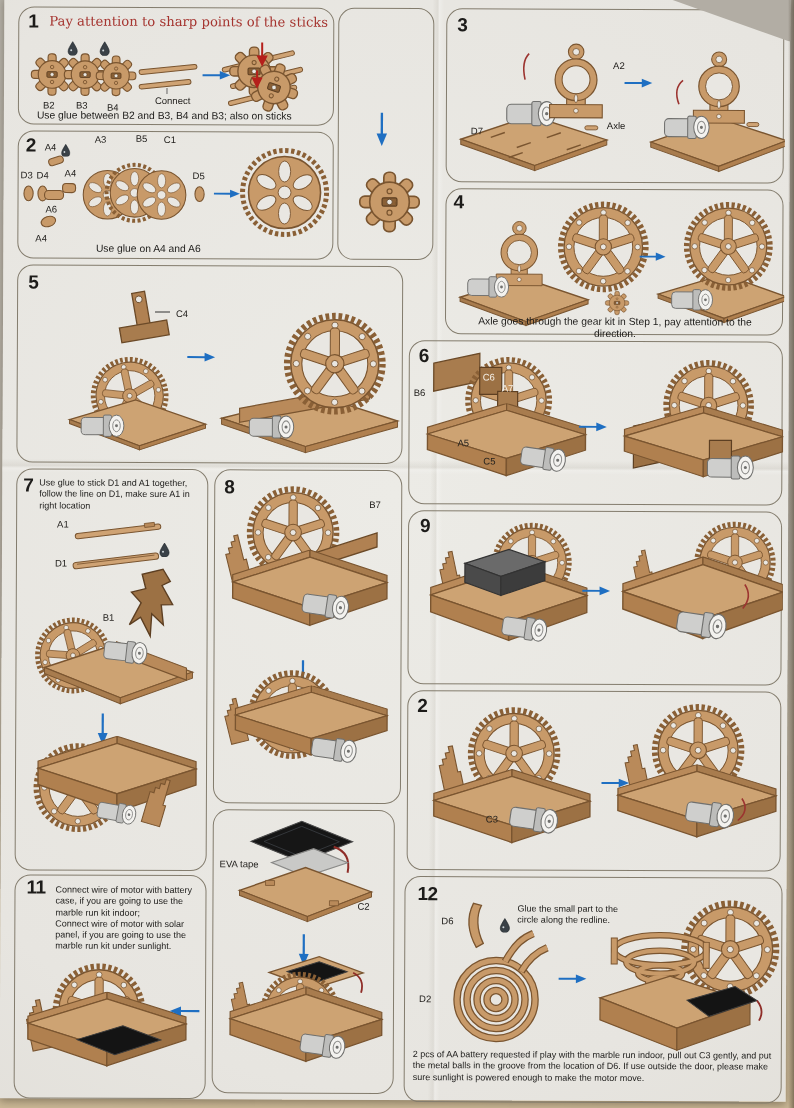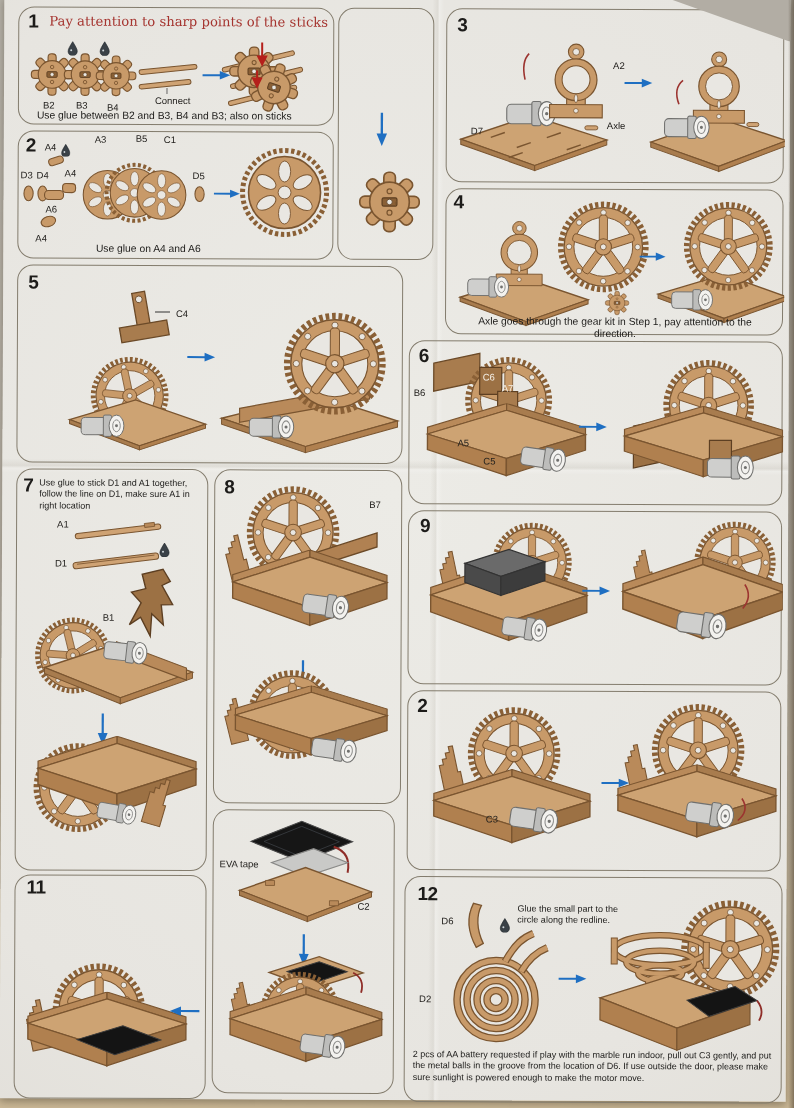--- a/index.html
+++ b/index.html
@@ -492,20 +492,24 @@
       <g transform="rotate(8 110 234)">
             <use href="#motor" x="86" y="220" width="48" height="29"></use>
           </g>
     </svg>
     <span class="lbl" style="left:6px;top:48px">EVA tape</span>
     <span class="lbl" style="left:144px;top:90px">C2</span>
   </div>
 
   <div class="panel" id="p11">
     <span class="num" style="left:11px;top:1px">11</span>
+    <div class="note small" style="left:40px;top:9px;width:148px">
+      <p>Connect wire of motor with battery case, if you are going to use the marble run kit indoor;</p>
+      <p>Connect wire of motor with solar panel, if you are going to use the marble run kit under sunlight.</p>
+    </div>
     <svg class="ill" width="192" height="224" viewBox="0 0 192 224">
       <use href="#wheel" x="34" y="84" width="100" height="100"></use>
       <g transform="rotate(-12 20 146)">
             <use href="#claw" x="8" y="118" width="28" height="60"></use>
           </g>
       <use href="#tray" x="6" y="132" width="172" height="100" transform="scale(1,0.88)"></use>
       <polygon points="62,164 108,150 146,164 100,179" fill="#141414" stroke="#3c3c3c" stroke-width="1"></polygon>
       <use href="#arrL" x="154" y="128" width="32" height="14"></use>
     </svg>
   </div>

